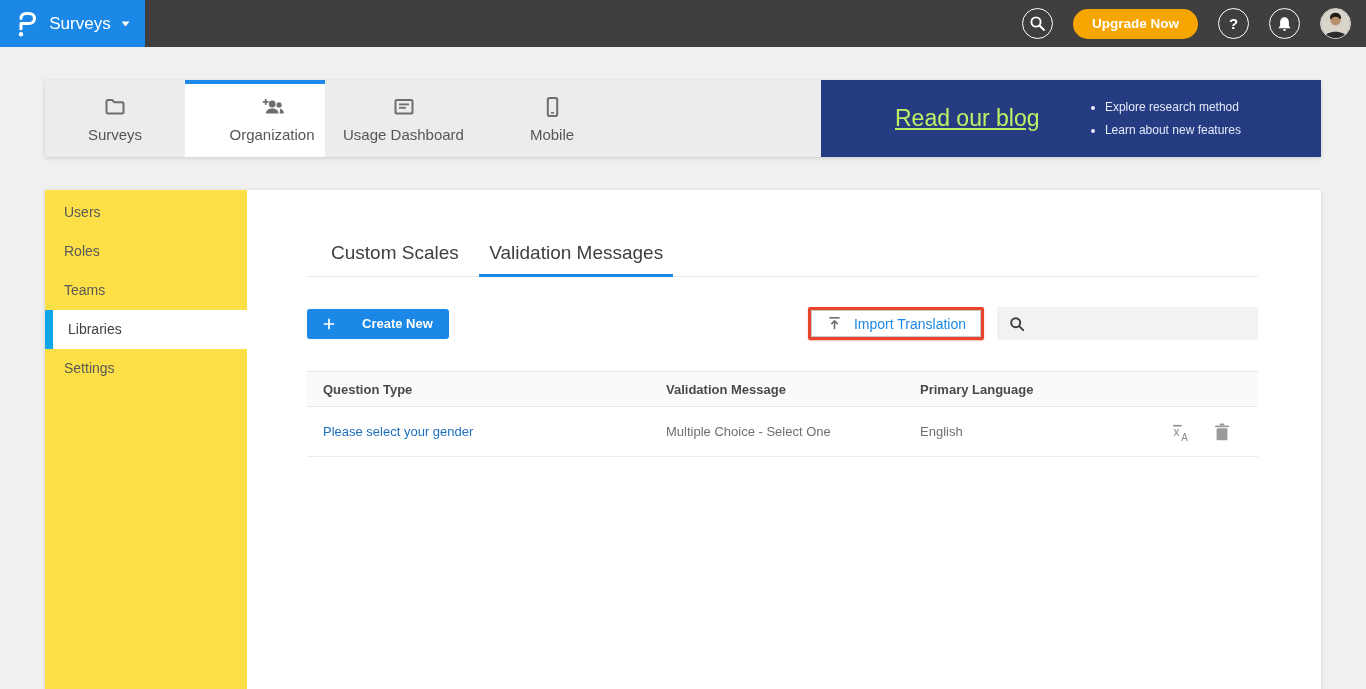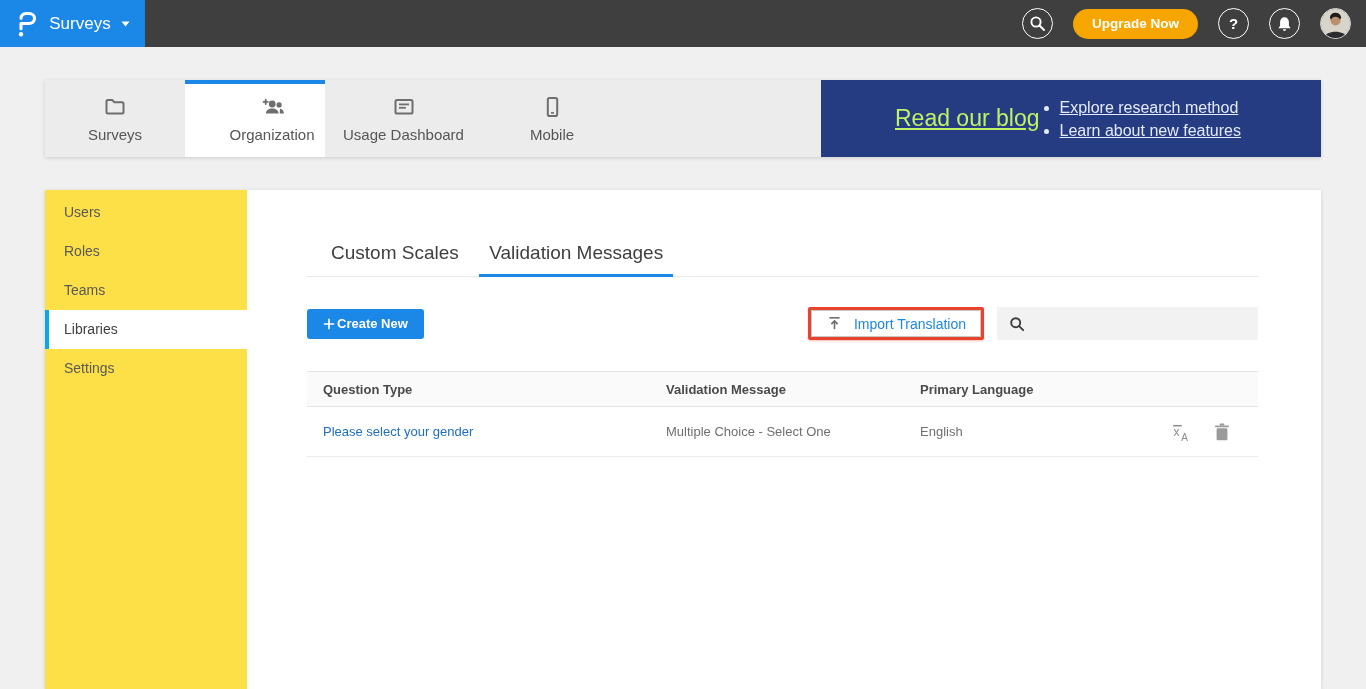--- a/index.html
+++ b/index.html
@@ -52,50 +52,50 @@
     justify-content:center; gap:7px; color:#565656; font-size:15px;
     border-top:4px solid transparent; cursor:pointer; padding-bottom:4px;
   }
   .nav-tab.wide { width:157px; }
   .nav-tab.active { background:#fff; border-top-color:#1b87e6;padding-left:34px; }
   .blog-panel {
     width:500px; background:#253c83; display:flex; align-items:center;
     justify-content:space-between; padding:0 80px 0 74px; cursor:pointer;
   }
   .blog-title { color:#bef264; font-size:23px;text-decoration:underline; }
-  .blog-bullets { list-style:disc; padding-left:15px; color:#e4eaf8; font-size:16px; line-height:23px;text-decoration:underline; }
+  .blog-bullets { list-style:disc; padding-left:15px; color:#e4eaf8; font-size:12px; line-height:23px; }
 
   
   .main-card {
     position:absolute; top:190px; left:45px; width:1276px; bottom:0;
     background:#fff; box-shadow:0 1px 4px rgba(0,0,0,.14); display:flex;
   }
   .sidebar { width:202px; background:#fde047; padding-top:3px; }
   .side-item {
     height:39px; line-height:39px; padding-left:19px; font-size:14px;
     color:#595959; cursor:pointer;
   }
   .side-item.active {
-    background:#fff; border-left:4px solid #0ea5e9; padding-left:15px; color:#404040;
+    background:#fff; border-left:8px solid #0ea5e9; padding-left:15px; color:#404040;
   }
 
   .content { flex:1; padding:0 63px 0 60px; }
 
   .tabs { margin-top:42px; border-bottom:1px solid #e9e9e9; padding-left:14px; }
   .tab {
     display:inline-block; padding:10px 10px 13px; margin-right:6px;
     font-size:19px; color:#3f3f3f; cursor:pointer; margin-bottom:-1px;
   }
   .tab.active { padding-bottom:10px; border-bottom:3px solid #1b87e6; }
 
   .toolbar { margin-top:30px; display:flex; align-items:center; }
   .create-btn {
     height:30px; padding:0 16px; background:#1b87e6; color:#fff; border:none;
     border-radius:3px; font-size:13px; font-weight:bold; display:flex;
-    align-items:center; gap:2px; cursor:pointer; font-family:inherit;
+    align-items:center; gap:27px; cursor:pointer; font-family:inherit;
   }
   .annotation-box {
     margin-left:auto; border:3px solid #e8432d; border-radius:2px;
     box-shadow:0 1px 2px rgba(232,67,45,.35);
   }
   .import-btn {
     height:27px; background:#fff; border:1px solid #c8c8c8; display:flex;
     align-items:center; gap:11px; padding:0 14px; font-size:14px; color:#1b87e6;
     cursor:pointer; font-family:inherit;
   }

